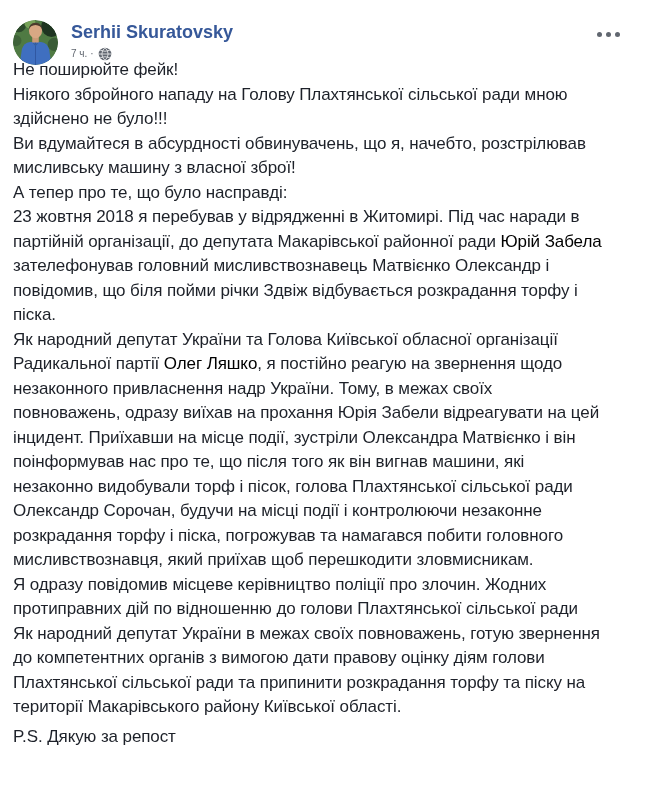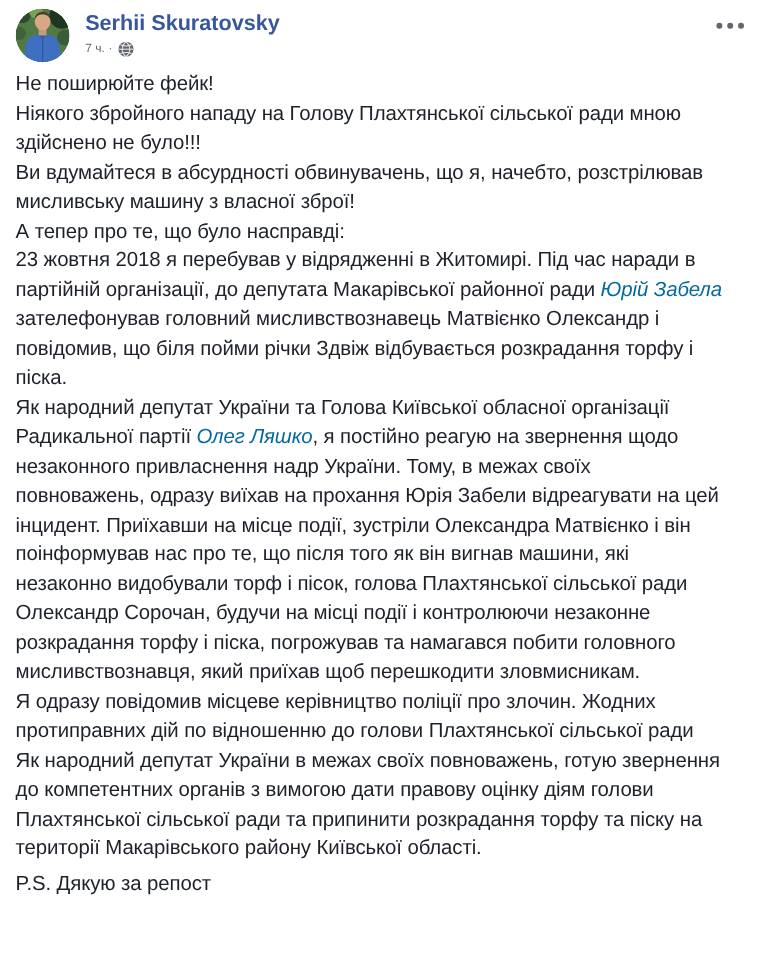--- a/index.html
+++ b/index.html
@@ -2,34 +2,34 @@
 <html><head>
 <meta charset="utf-8">
 <style>
   html,body{margin:0;padding:0;}
   body{
     width:646px;height:803px;background:#fff;overflow:hidden;position:relative;
     font-family:"Liberation Sans",sans-serif;color:#1d2129;
     -webkit-font-smoothing:antialiased;
   }
   .post-card{position:absolute;inset:0;background:#fff;}
-  .post-header{position:absolute;top:7px;left:13px;right:13px;height:46px;display:flex;align-items:flex-start;}
+  .post-header{position:absolute;top:20px;left:13px;right:13px;height:46px;display:flex;align-items:flex-start;}
   .avatar{width:45px;height:45px;border-radius:50%;overflow:hidden;flex:none;cursor:pointer;}
   .avatar svg{display:block;width:100%;height:100%;}
   .header-info{margin-left:13px;padding-top:1px;}
   .author-name{color:#365899;font-weight:bold;font-size:18px;line-height:22px;cursor:pointer;display:inline-block;}
   .meta-row{display:flex;align-items:center;margin-top:2px;color:#616770;font-size:10px;line-height:17px;cursor:pointer;}
   .meta-sep{margin:0 4px 0 3px;}
   .globe{width:14px;height:14px;display:block;margin-top:1px;}
   .menu-dots{position:absolute;top:8px;right:11px;display:flex;gap:4px;padding:4px 2px;cursor:pointer;}
   .menu-dots i{width:5px;height:5px;border-radius:50%;background:#616770;display:block;}
   .post-text{position:absolute;top:58px;left:13px;right:6px;font-size:17px;line-height:24.5px;letter-spacing:-0.1px;}
   .paragraph{margin:0 0 5px 0;}
   .line{white-space:nowrap;}
-  .link{color:#0369a1;cursor:pointer;font-style:italic;}
+  .link{color:#000000;cursor:pointer;}
 </style>
 </head>
 <body>
 
 <div class="post-card">
 
   <div class="post-header">
 
     <div class="avatar">
       <svg viewBox="0 0 48 48">

